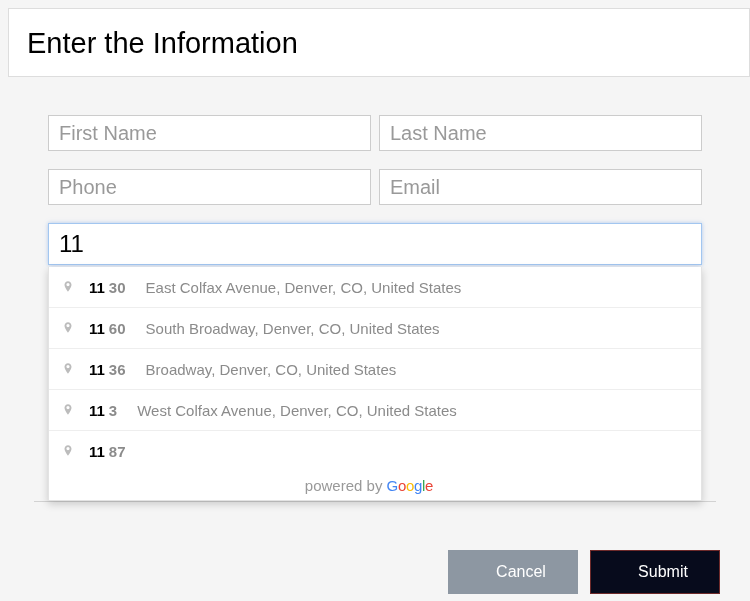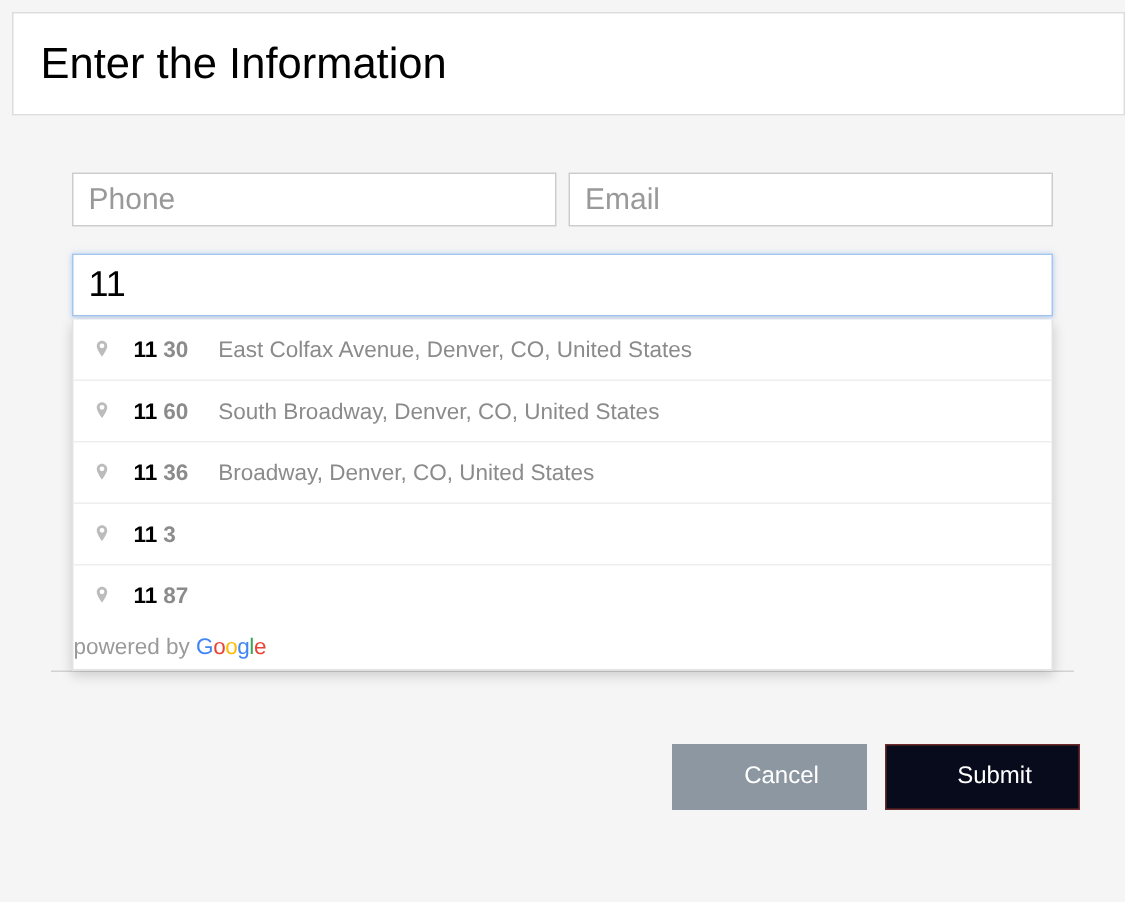--- a/index.html
+++ b/index.html
@@ -73,21 +73,21 @@
     }
     .suggestion:first-child { border-top: none; }
     .pin {
       width: 14px; height: 20px;
       margin-right: 14px;
       flex-shrink: 0;
     }
     .match { color: #000; font-weight: 700; margin-right: 4px; }
     .nonmatch-bold { color: #8b8b8b; font-weight: 700; margin-right: 20px; }
     .powered {
-      text-align: left;
+      text-align: center;
       padding: 6px 12px 6px 0;
       font-size: 15px;
       color: #999;
       font-family: Arial, sans-serif;
     }
     .google-logo { font-weight: 500; letter-spacing: -0.3px; }
     .g1{color:#4285F4}.g2{color:#EA4335}.g3{color:#FBBC05}.g4{color:#4285F4}.g5{color:#34A853}.g6{color:#EA4335}
     .hr {
       margin: 236px 34px 0 34px;
       border: none;
@@ -118,20 +118,24 @@
   </style>
 </head>
 <body>
 
 <div class="header">
   <h1>Enter the Information</h1>
 </div>
 
 <div class="form-body">
   <div class="row">
+    <input class="input" type="text" placeholder="First Name" style="">
+    <input class="input" type="text" placeholder="Last Name" style="">
+  </div>
+  <div class="row">
     <input class="input" type="text" placeholder="Phone" style="">
     <input class="input" type="text" placeholder="Email" style="">
   </div>
 
   <div class="addr-wrap">
     <input class="input-address" type="text" value="11" style="">
     <div class="dropdown">
       <div id="suggestion-list">
           <div class="suggestion">
             <svg class="pin" viewBox="0 0 24 24" fill="#bcbcbc">
@@ -156,20 +160,21 @@
             <span class="match">11</span>
             <span class="nonmatch-bold">36</span>
             <span>Broadway, Denver, CO, United States</span>
           </div>
           <div class="suggestion">
             <svg class="pin" viewBox="0 0 24 24" fill="#bcbcbc">
               <path d="M12 2C8.7 2 6 4.7 6 8c0 4.2 6 12 6 12s6-7.8 6-12c0-3.3-2.7-6-6-6zm0 8.5A2.5 2.5 0 1 1 12 5a2.5 2.5 0 0 1 0 5.5z"></path>
             </svg>
             <span class="match">11</span>
             <span class="nonmatch-bold">3</span>
+            <span>West Colfax Avenue, Denver, CO, United States</span>
           </div>
           <div class="suggestion">
             <svg class="pin" viewBox="0 0 24 24" fill="#bcbcbc">
               <path d="M12 2C8.7 2 6 4.7 6 8c0 4.2 6 12 6 12s6-7.8 6-12c0-3.3-2.7-6-6-6zm0 8.5A2.5 2.5 0 1 1 12 5a2.5 2.5 0 0 1 0 5.5z"></path>
             </svg>
             <span class="match">11</span>
             <span class="nonmatch-bold">87</span>
           </div>
         </div>
       <div class="powered">

